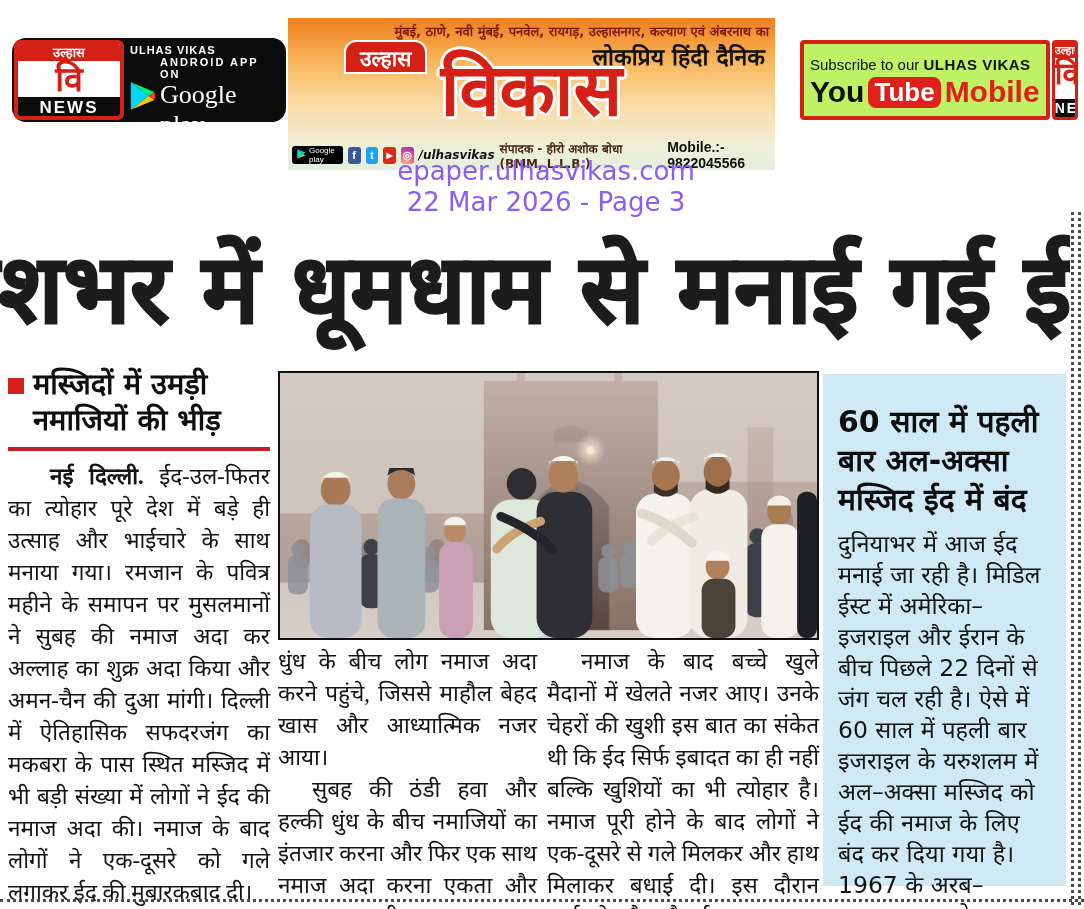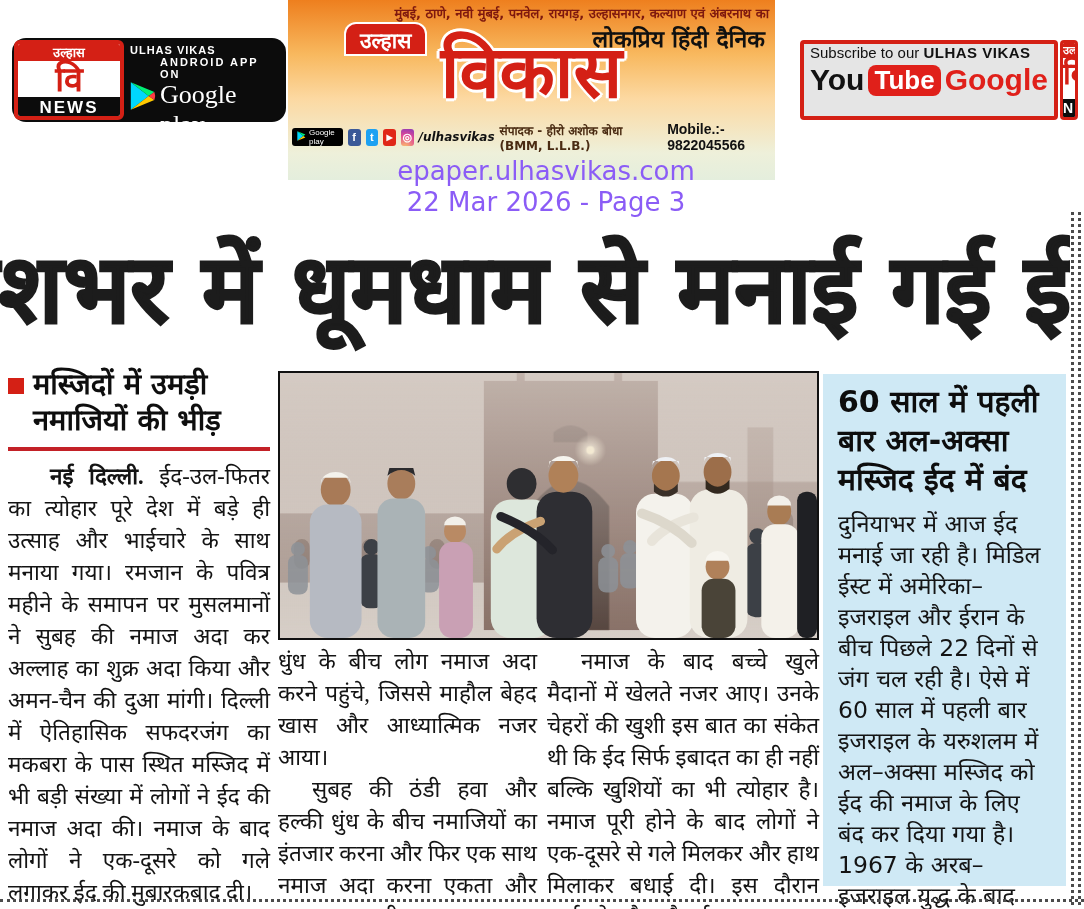--- a/index.html
+++ b/index.html
@@ -17,21 +17,21 @@
   .uv-logo .g { flex:1; color:#d42015; font-weight:bold; font-size:34px; text-align:center; line-height:36px; }
   .uv-logo .b { background:#0c0c0c; color:#fff; font-weight:bold; font-size:17px; letter-spacing:2px;
     text-align:center; line-height:21px; font-family:"Liberation Sans",sans-serif; }
   .gp { flex:1; color:#fff; padding:4px 8px 4px 6px; position:relative; font-family:"Liberation Sans",sans-serif; }
   .gp .uvl { font-size:11px; font-weight:bold; letter-spacing:1px; }
   .gp .row { display:flex; align-items:center; gap:4px; }
   .gp .aao { font-size:11px; font-weight:bold; letter-spacing:2px; }
   .gp .gpl { font-size:26px; font-family:"Liberation Serif",serif; }
   .gp .inst { font-size:13px; font-weight:bold; }
 
-  .masthead { position:absolute; left:288px; top:0; width:487px; height:180px;
+  .masthead { position:absolute; left:288px; top:18px; width:487px; height:152px;
     background:linear-gradient(180deg,#ee7f1e 0%,#f8b85e 30%,#fcd9a2 55%,#eef0da 85%,#e4eedd 100%); }
   .mh-tag1 { position:absolute; top:4px; right:6px; font-size:13px; font-weight:bold; color:#7e180e; }
   .mh-tag2 { position:absolute; top:22px; right:10px; font-size:23px; font-weight:bold; color:#101010; }
   .mh-title { position:absolute; left:0; right:0; top:26px; text-align:center;
     font-size:72px; line-height:92px; font-weight:bold; color:#d42015; white-space:nowrap;
     text-shadow:-3px 0 0 #fff,3px 0 0 #fff,0 -3px 0 #fff,0 3px 0 #fff,-2px -2px #fff,2px 2px #fff; }
   .mh-ulhas { position:absolute; left:58px; top:24px; background:#d42015; color:#fff;
     border-radius:10px 10px 0 0; padding:2px 14px 0 14px; font-size:21px; font-weight:bold;
     box-shadow:0 0 0 2px #fff; }
   .mh-bottom { position:absolute; left:4px; right:4px; top:121px; display:flex; align-items:center; gap:5px; }
@@ -43,21 +43,21 @@
   .soc.yt { background:#e02717; font-size:8px; }
   .soc.ig { background:radial-gradient(circle at 30% 110%,#fdc468,#df4996 60%,#8a3ab9); }
   .mh-handle { font-size:12px; font-weight:bold; color:#111;font-style:italic; }
   .mh-editor { font-size:12px; font-weight:bold; color:#4a2b12; }
   .mh-mob { margin-left:auto; font-size:14px; font-weight:bold; color:#111; font-family:"Liberation Sans",sans-serif; }
   .mh-webline { position:absolute; left:0; right:0; top:141px; display:flex; align-items:center; gap:8px; }
   .mh-webline .bar { flex:1; height:7px; background:#f5a800; border-radius:2px; }
   .mh-web { font-size:13px; font-weight:bold; color:#111; font-family:"Liberation Sans",sans-serif; }
 
   .hdr-right { position:absolute; left:800px; top:40px; width:278px; height:80px; display:flex; }
-  .sub-box { background:#e5e5e5; border:4px solid #d42015; border-radius:4px; flex:1; padding:0 6px;
+  .sub-box { background:#bef264; border:4px solid #d42015; border-radius:4px; flex:1; padding:12px 6px;
     font-family:"Liberation Sans",sans-serif; }
   .sub-l1 { font-size:15px; color:#111; white-space:nowrap; }
   .sub-l1 b { letter-spacing:.5px; }
   .sub-l2 { display:flex; align-items:center; gap:4px; margin-top:2px; }
   .yt-you { font-size:30px; font-weight:bold; color:#111; }
   .yt-tube { background:#e0201a; color:#fff; font-size:26px; font-weight:bold; border-radius:8px; padding:0 6px; }
   .yt-chan { font-size:30px; font-weight:bold; color:#e0201a; }
   .uv-logo2 { width:68px; margin-left:2px; background:#fff; border:3px solid #d42015; border-radius:4px;
     display:flex; flex-direction:column; overflow:hidden; }
   .uv-logo2 .t { background:#d42015; color:#fff; font-size:11px; font-weight:bold; text-align:center; line-height:15px; }
@@ -89,21 +89,21 @@
   .dateline { font-weight:bold;margin-left:8px; }
 
   .photo { position:absolute; left:278px; top:371px; width:541px; height:269px;
     border:2px solid #111; background:#b9aba2; }
   .photo svg { display:block; width:100%; height:100%; }
 
   .midA { position:absolute; left:278px; top:646px; width:259px; }
   .midB { position:absolute; left:547px; top:646px; width:272px; }
 
   .sidebar { position:absolute; left:823px; top:374px; width:243px; height:512px;
-    background:#cfe9f5; padding:8px 15px 10px 15px; }
+    background:#cfe9f5; padding:28px 15px 10px 15px; }
   .sb-head { font-size:30px; line-height:39px; font-weight:bold; color:#0d0d0d; }
   .sb-body { margin-top:10px; font-size:23.5px; line-height:31px; color:#141414; }
 
   
   .dot-v1 { position:absolute; left:1071px; top:212px; bottom:4px; width:0; border-left:3px dotted #4c4c4c; }
   .dot-v2 { position:absolute; left:1078px; top:212px; bottom:4px; width:0; border-left:3px dotted #4c4c4c; }
   .dot-h  { position:absolute; left:0; right:0; top:899px; height:0; border-top:3px dotted #4c4c4c; }
 </style>
 </head>
 <body>
@@ -161,21 +161,21 @@
 </div>
 
 <div class="hdr-right">
   <div class="sub-box">
     <div class="sub-l1">
       <span>Subscribe to our </span><b>ULHAS VIKAS</b>
     </div>
     <div class="sub-l2">
       <span class="yt-you">You</span>
       <span class="yt-tube">Tube</span>
-      <span class="yt-chan">Google</span>
+      <span class="yt-chan">Mobile</span>
     </div>
   </div>
   <div class="uv-logo2">
     <div class="t">उल्हास</div>
     <div class="g">वि</div>
     <div class="b">NEWS</div>
   </div>
 </div>
 
 <div class="page-info">

